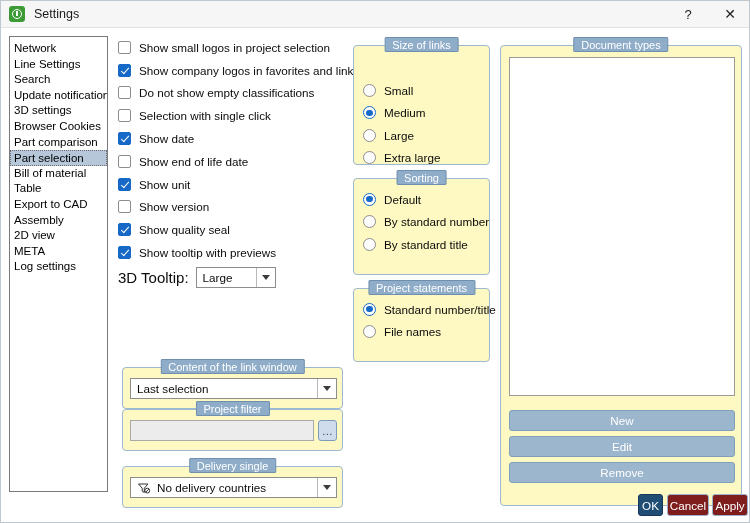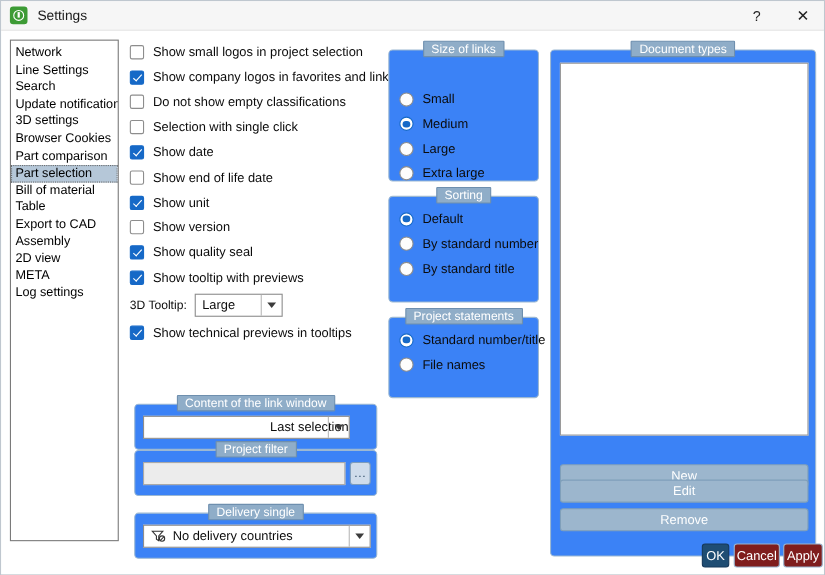--- a/index.html
+++ b/index.html
@@ -155,21 +155,21 @@
   }
 
   
   .tooltip-row {
     display: flex;
     align-items: center;
     height: 26px;
     margin-top: 1px;
   }
   .tooltip-label {
-    font-size: 11px;
+    font-size: 15px;
     color: #0b0b0b;
     white-space: nowrap;
   }
   .combo {
     border: 1px solid #8d8d8d;
     background: #ffffff;
     box-sizing: border-box;
     display: flex;
     align-items: center;
     position: relative;
@@ -197,21 +197,21 @@
     border-right: 4px solid transparent;
     border-top: 5px solid #3c3c3c;
   }
   .combo-3d { width: 80px; margin-left: 7px; }
 
   
   .group {
     position: absolute;
     border: 1px solid #9cb8d2;
     border-radius: 4px;
-    background: #3b82f6;
+    background: #fef9c3;
     box-sizing: border-box;
   }
   .group-title {
     position: absolute;
     top: -9px;
     left: 50%;
     transform: translateX(-50%);
     background: #8fadc8;
     color: #ffffff;
     font-size: 11px;
@@ -409,29 +409,25 @@
         </div>
         <div class="tooltip-row">
           <div class="tooltip-label">3D Tooltip:</div>
           <div class="combo combo-3d">
             <div class="combo-text">Large</div>
             <div class="arrow-box">
               <div class="arrow-down"></div>
             </div>
           </div>
         </div>
-        <div class="chk-row">
-          <div class="chk on"></div>
-          <div class="chk-label">Show technical previews in tooltips</div>
-        </div>
       </div>
 
     <div class="group" style="left:121px; top:339px; width:221px; height:42px;">
       <div class="group-title">Content of the link window</div>
-      <div class="combo" style="position:absolute; left:7px; top:10px; width:188px;justify-content:flex-end;">
+      <div class="combo" style="position:absolute; left:7px; top:10px; width:207px;">
         <div class="combo-text">Last selection</div>
         <div class="arrow-box">
           <div class="arrow-down"></div>
         </div>
       </div>
     </div>
 
     <div class="group" style="left:121px; top:381px; width:221px; height:42px;">
       <div class="group-title">Project filter</div>
       <div class="filter-input" style="position:absolute; left:7px; top:10px; width:184px;"></div>
@@ -505,21 +501,21 @@
           <div class="radio-row">
             <div class="radio"></div>
             <div class="radio-label">File names</div>
           </div>
         </div>
     </div>
 
     <div class="group" style="left:499px; top:17px; width:242px; height:461px;">
       <div class="group-title">Document types</div>
       <div class="doc-list" style="left:8px; top:11px; width:226px; height:339px;" id="doc-list"></div>
-      <div class="blue-btn" style="left:8px; top:376px; width:226px;">New</div>
+      <div class="blue-btn" style="left:8px; top:364px; width:226px;">New</div>
       <div class="blue-btn" style="left:8px; top:390px; width:226px;">Edit</div>
       <div class="blue-btn" style="left:8px; top:416px; width:226px;">Remove</div>
     </div>
 
     <div class="btn-bottom btn-ok" style="left:637px; top:466px; width:25px;">OK</div>
     <div class="btn-bottom btn-light" style="left:666px; top:466px; width:42px;">Cancel</div>
     <div class="btn-bottom btn-light" style="left:711px; top:466px; width:36px;">Apply</div>
 
   </div>
 </div>

